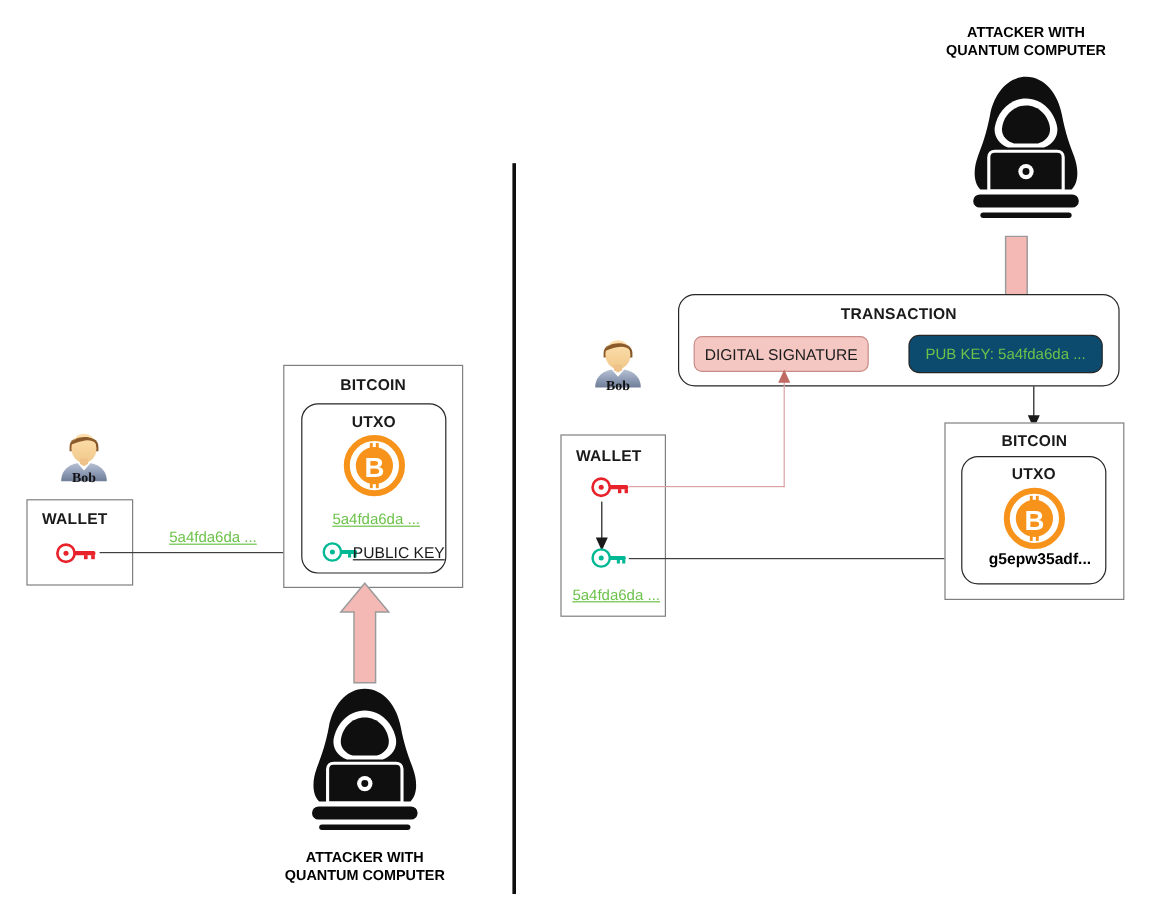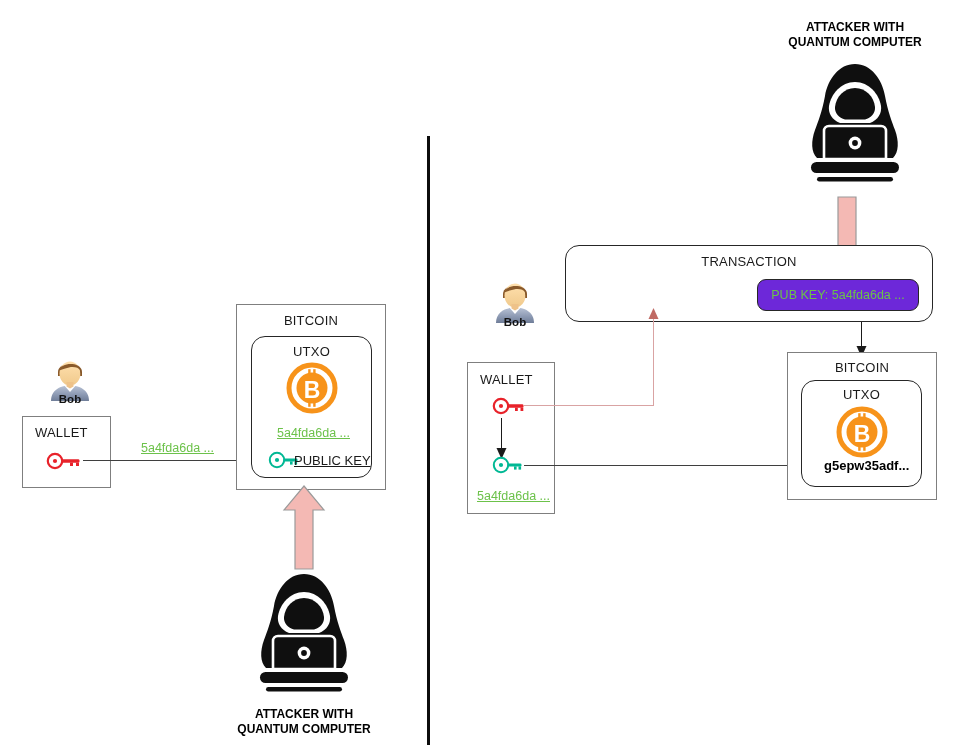--- a/index.html
+++ b/index.html
@@ -32,20 +32,21 @@
     background: #ffffff;
     box-sizing: border-box;
   }
   .box-title {
     position: absolute;
     left: 0; right: 0;
     text-align: center;
     font-size: 13px;
     color: #1a1a1a;
     letter-spacing: .2px;
+    font-weight: bold;
   }
 
   
   .hash-green {
     color: #6cc24a;
     font-size: 12.5px;
     white-space: nowrap;
     text-decoration: underline;
   }
   .lbl-black {
@@ -58,20 +59,21 @@
     font-size: 13px;
     font-weight: bold;
     white-space: nowrap;
   }
   .person-name {
     font-size: 11.5px;
     font-weight: bold;
     color: #111;
     text-align: center;
     width: 100%;
+    font-family: Liberation Serif, serif;
   }
   .attacker-caption {
     font-size: 12px;
     font-weight: bold;
     color: #000;
     text-align: center;
     line-height: 15px;
     white-space: pre-line;
   }
 
@@ -93,21 +95,21 @@
     border: 1px solid #c98b86;
     border-radius: 7px;
     display: flex;
     align-items: center;
     justify-content: center;
     font-size: 13px;
     color: #1a1a1a;
     box-sizing: border-box;
   }
   .pubkey-pill {
-    background: #6d28d9;
+    background: #0c4a6e;
     border: 1px solid #262626;
     border-radius: 9px;
     display: flex;
     align-items: center;
     justify-content: center;
     font-size: 12.5px;
     color: #6cc24a;
     box-sizing: border-box;
   }
 
@@ -249,20 +251,21 @@
 
   <div class="abs" style="left:826px; top:196px; width:42px; height:96px;">
     <svg width="42" height="96" viewBox="0 0 42 96">
       <path d="M21 95 L41 70 L30 70 L30 1 L12 1 L12 70 L1 70 Z" fill="#f4b9b4" stroke="#9a9a9a" stroke-width="1.2" stroke-linejoin="miter"></path>
     </svg>
   </div>
 
   <div class="abs box-round" style="left:565px; top:245px; width:368px; height:77px;">
     <div class="box-title" style="top:8px;">TRANSACTION</div>
   </div>
+  <div class="abs ds-pill" style="left:578px; top:280px; width:146px; height:30px;">DIGITAL SIGNATURE</div>
   <div class="abs pubkey-pill" style="left:757px; top:279px; width:162px; height:32px;">PUB KEY: 5a4fda6da ...</div>
 
   <div class="abs" style="left:487px; top:278px; width:56px; height:50px;">
     <svg width="56" height="50" viewBox="0 0 56 50">
       <defs>
         <linearGradient id="shirtGradR" x1="0" y1="0" x2="0" y2="1">
           <stop offset="0%" stop-color="#b9c3d6"></stop>
           <stop offset="55%" stop-color="#8f9cb5"></stop>
           <stop offset="100%" stop-color="#6f7d98"></stop>
         </linearGradient>

